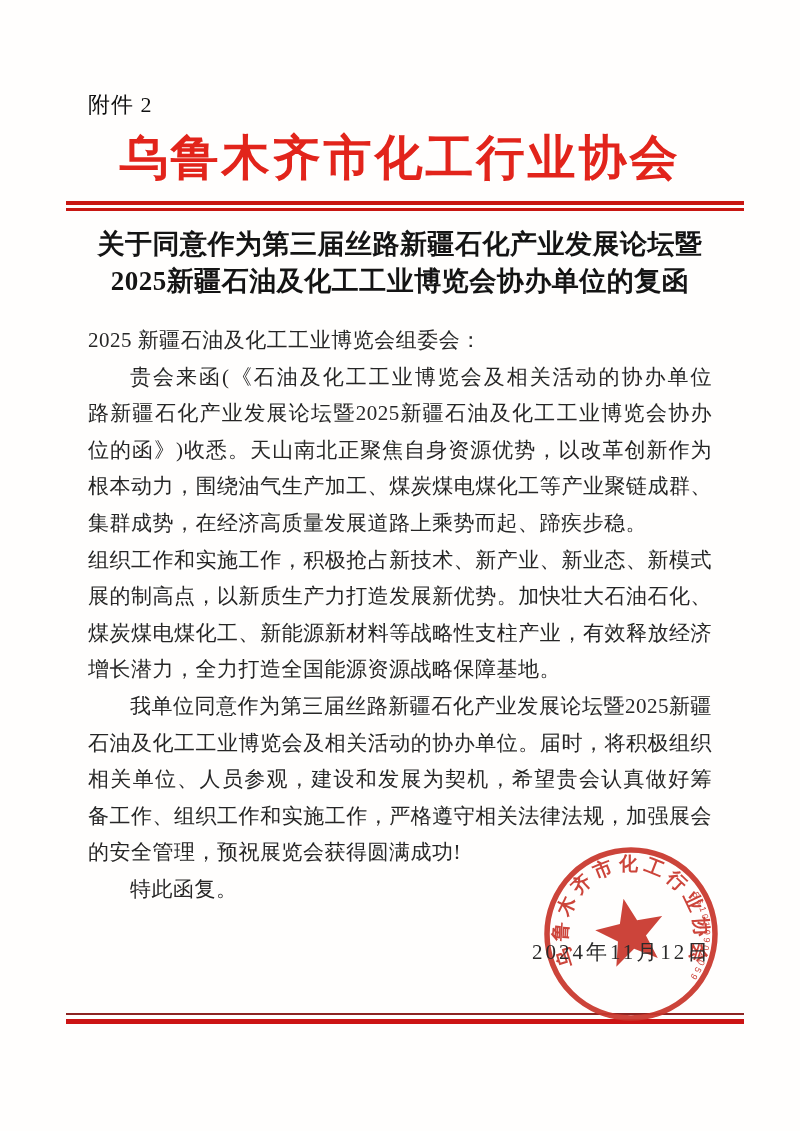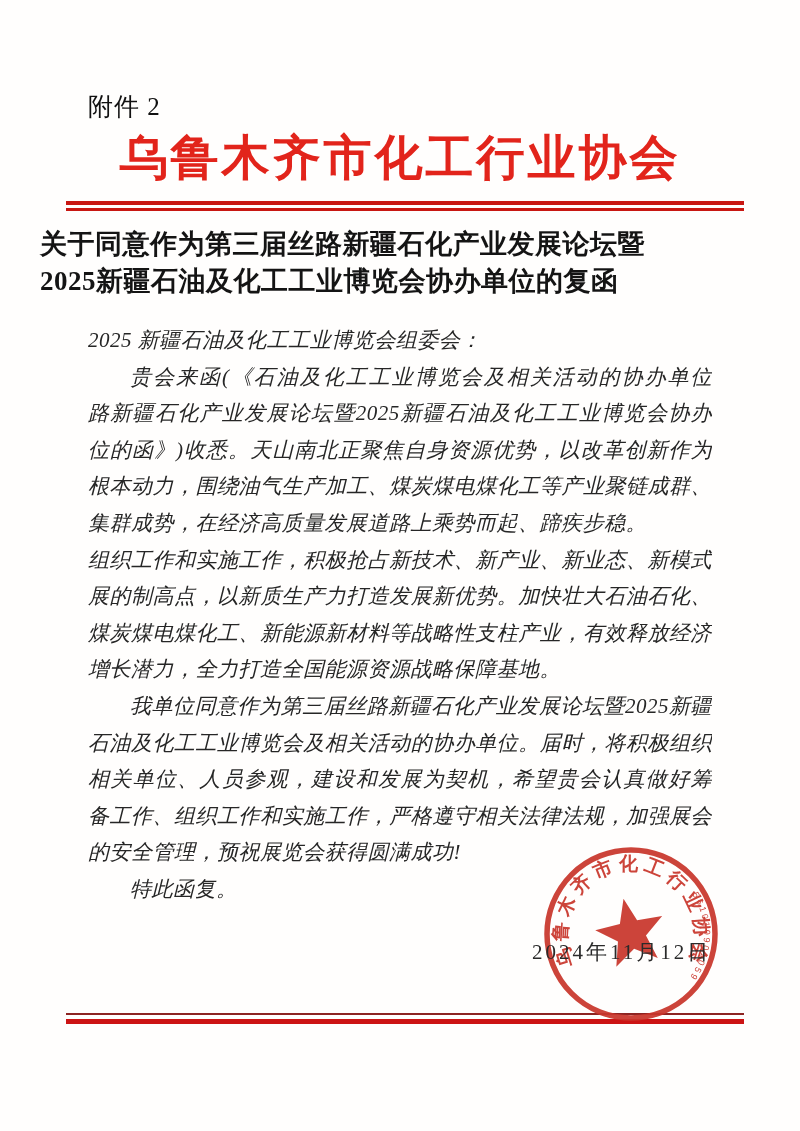--- a/index.html
+++ b/index.html
@@ -3,45 +3,44 @@
 <meta charset="utf-8">
 <style>
   html,body { margin:0; padding:0; background:#ffffff; }
   .page {
     position:relative; width:800px; height:1131px; background:#fffefd;
     font-family:"Liberation Serif","DejaVu Serif",serif; color:#1c1c1c;
     overflow:hidden;
   }
   .attachment {
     position:absolute; left:88px; top:90px;
-    font-size:25px; letter-spacing:1px; color:#111;
+    font-size:22px; letter-spacing:1px; color:#111;
   }
   .org-name {
     position:absolute; left:0; right:0; top:126px; text-align:center;
     font-size:48px; font-weight:900; color:#e2241b; letter-spacing:3px;
     white-space:nowrap;
   }
   .rule { position:absolute; left:66px; width:678px; }
   .rule-top-thick { top:201px; height:4px; background:#c81712; }
   .rule-top-thin  { top:208px; height:3px; background:#c81712; }
   .rule-bot-thin  { top:1013px; height:2px; background:#8d2422; }
   .rule-bot-thick { top:1019px; height:5px; background:#cc1414; }
   .doc-title {
-    position:absolute; left:40px; right:40px; top:226px; 
+    position:absolute; left:40px; right:40px; top:226px; text-align:center;
     font-size:27px; font-weight:bold; line-height:37px; color:#141414;
     letter-spacing:0.5px;
   }
   .body-block {
     position:absolute; left:88px; top:322px; width:624px;
     font-size:21px; color:#262626;
   }
   .line {
     height:36.6px; line-height:36.6px; white-space:nowrap;
     letter-spacing:0.5px;
-    font-style:italic;
   }
   .line.fill {
     white-space:normal; text-align:justify; text-align-last:justify;
     overflow:hidden;
   }
   .line.indent { text-indent:2em; }
   .date {
     position:absolute; left:532px; top:916px; z-index:3;
     font-size:21px; letter-spacing:3px; color:#2a2a2a; white-space:nowrap;margin-top:22px;
   }

